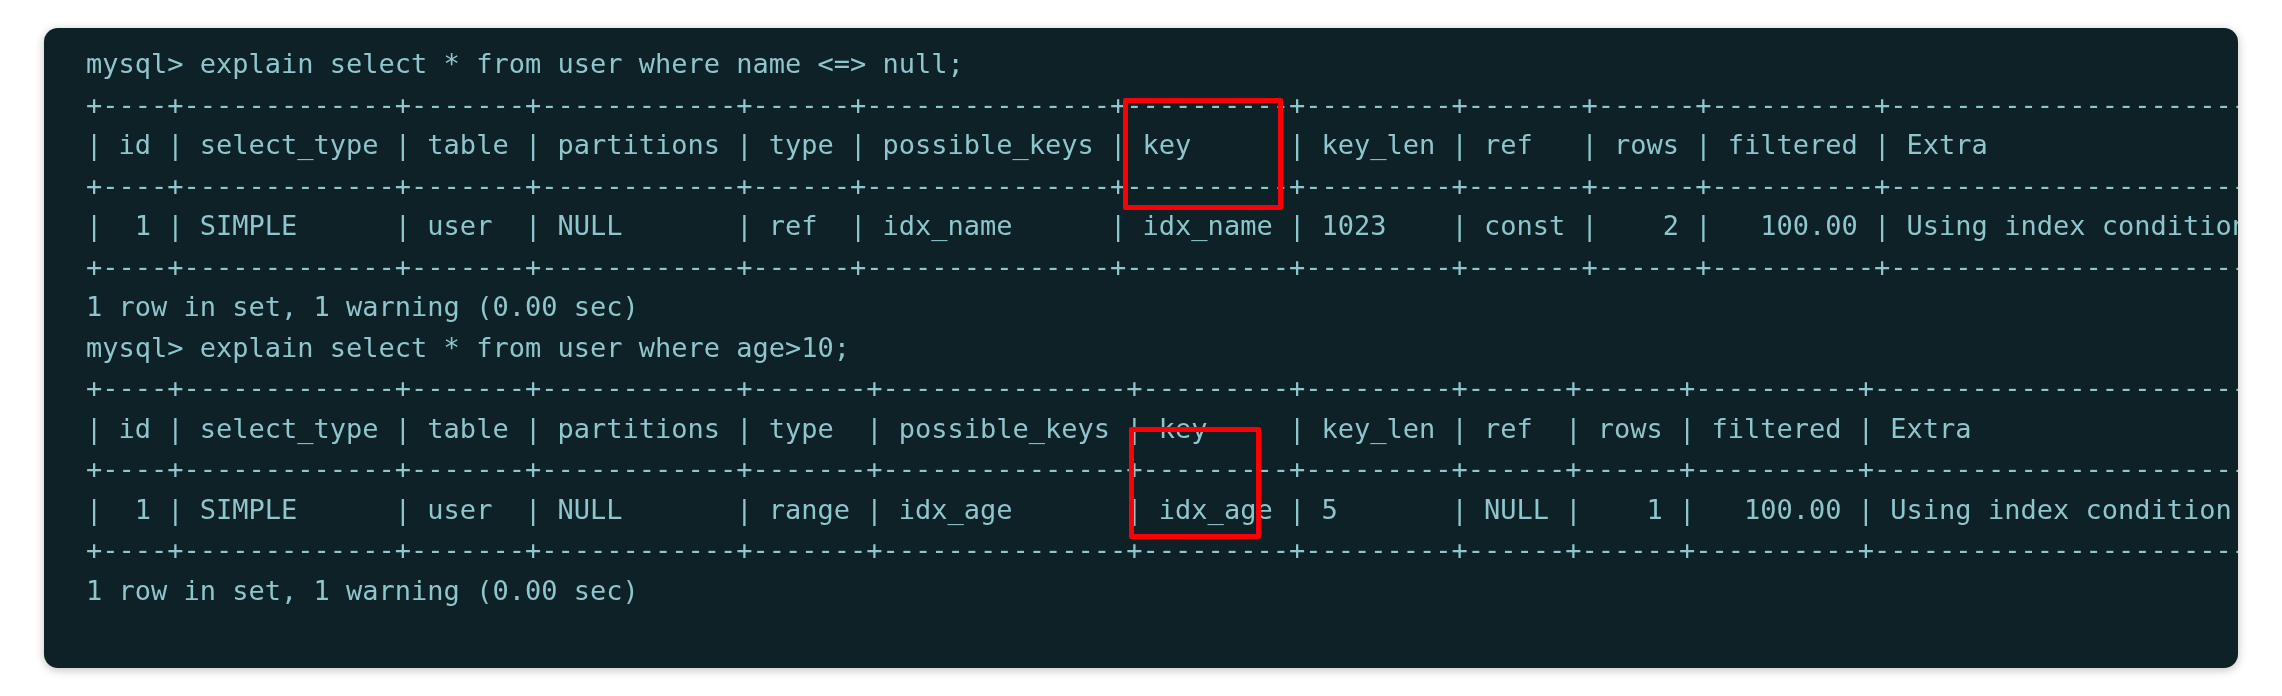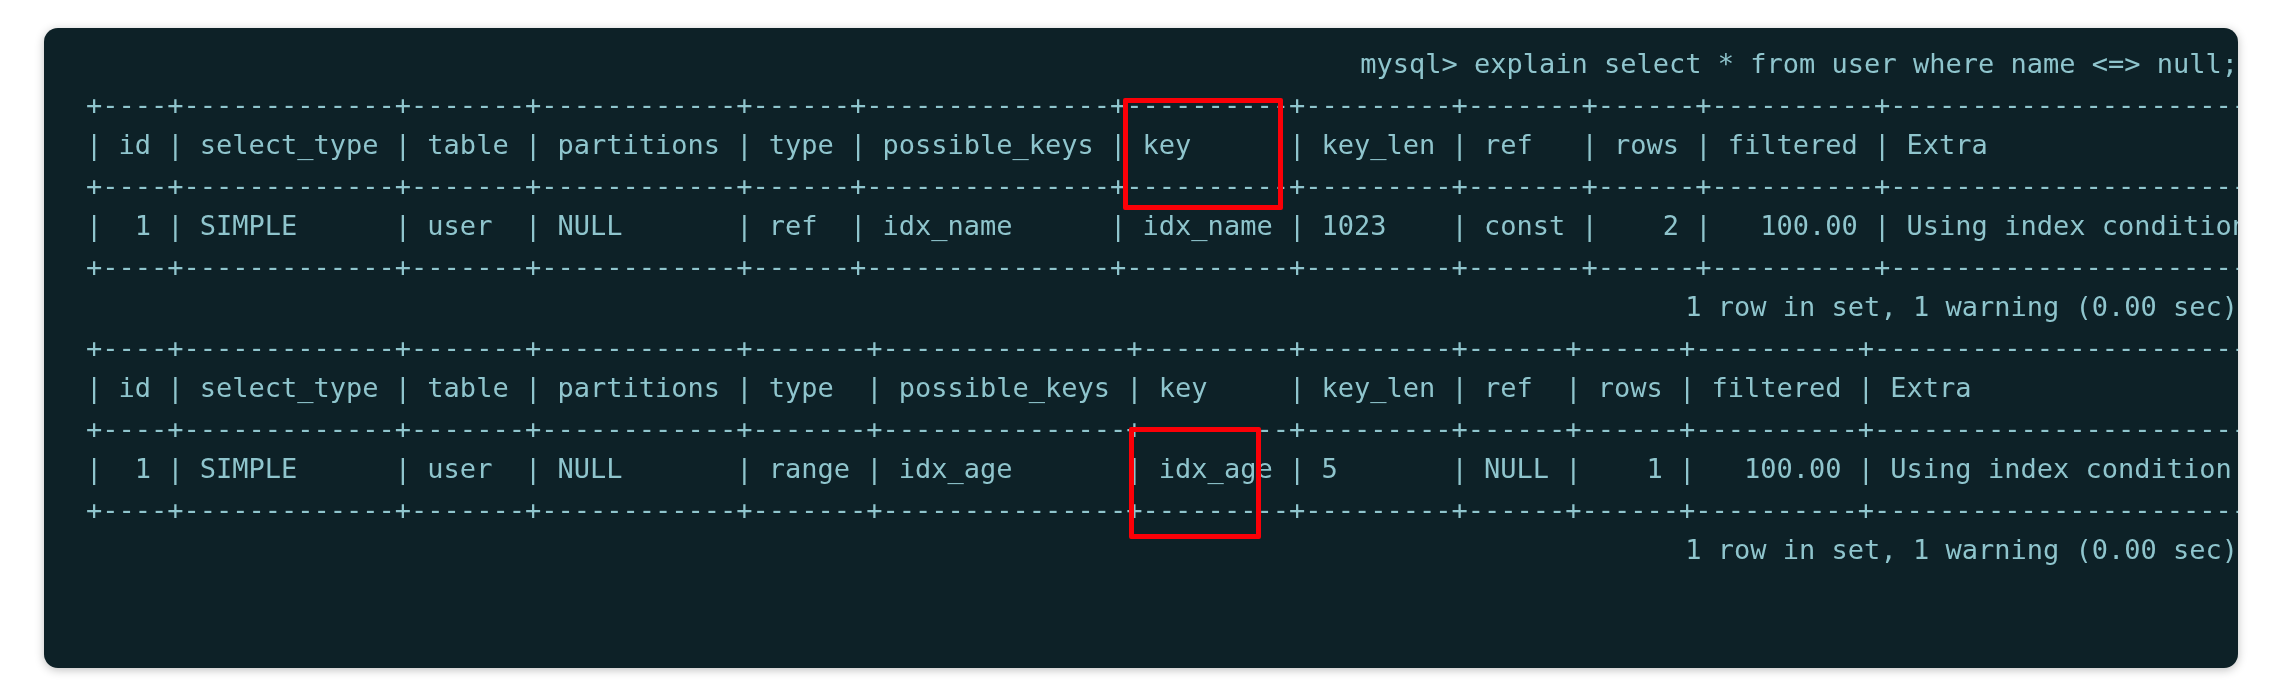--- a/index.html
+++ b/index.html
@@ -25,21 +25,20 @@
   #terminal {
     position: absolute;
     left: 44px;
     top: 28px;
     width: 2194px;
     height: 640px;
     background: #0d2127;
     border-radius: 14px;
     box-shadow: 0 2px 10px rgba(0,0,0,0.25);
     overflow: hidden;
-    text-align: right;
   }
 
   #terminal-body {
     position: absolute;
     left: 0;
     top: 0;
     padding: 16px 0 0 0;
     width: 100%;
   }
 
@@ -92,20 +91,21 @@
     <div id="terminal-body">
 
       <pre class="term-line">mysql&gt; explain select * from user where name &lt;=&gt; null;</pre>
       <pre class="term-line">+----+-------------+-------+------------+------+---------------+----------+---------+-------+------+----------+-----------------------+</pre>
       <pre class="term-line">| id | select_type | table | partitions | type | possible_keys | key      | key_len | ref   | rows | filtered | Extra                 |</pre>
       <pre class="term-line">+----+-------------+-------+------------+------+---------------+----------+---------+-------+------+----------+-----------------------+</pre>
       <pre class="term-line">|  1 | SIMPLE      | user  | NULL       | ref  | idx_name      | idx_name | 1023    | const |    2 |   100.00 | Using index condition |</pre>
       <pre class="term-line">+----+-------------+-------+------------+------+---------------+----------+---------+-------+------+----------+-----------------------+</pre>
       <pre class="term-line">1 row in set, 1 warning (0.00 sec)</pre>
       <pre class="term-line blank"></pre>
+      <pre class="term-line">mysql&gt; explain select * from user where age&gt;10;</pre>
       <pre class="term-line">+----+-------------+-------+------------+-------+---------------+---------+---------+------+------+----------+-----------------------+</pre>
       <pre class="term-line">| id | select_type | table | partitions | type  | possible_keys | key     | key_len | ref  | rows | filtered | Extra                 |</pre>
       <pre class="term-line">+----+-------------+-------+------------+-------+---------------+---------+---------+------+------+----------+-----------------------+</pre>
       <pre class="term-line">|  1 | SIMPLE      | user  | NULL       | range | idx_age       | idx_age | 5       | NULL |    1 |   100.00 | Using index condition |</pre>
       <pre class="term-line">+----+-------------+-------+------------+-------+---------------+---------+---------+------+------+----------+-----------------------+</pre>
       <pre class="term-line">1 row in set, 1 warning (0.00 sec)</pre>
 
     </div>
 
     <div class="hl-box" id="hl-key-1"></div>

